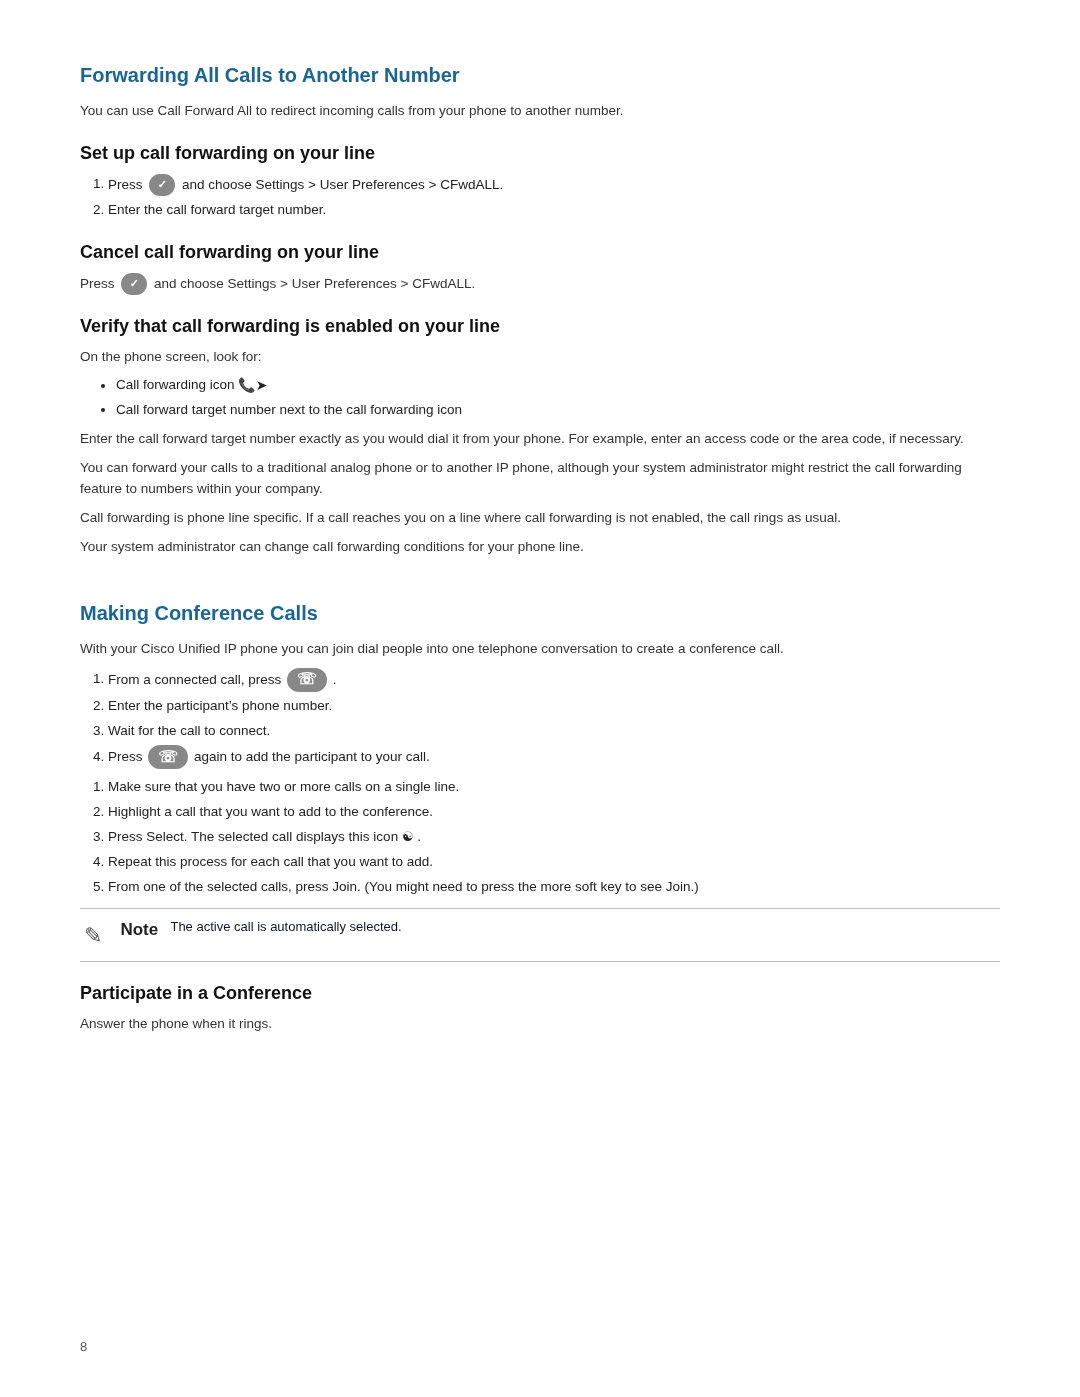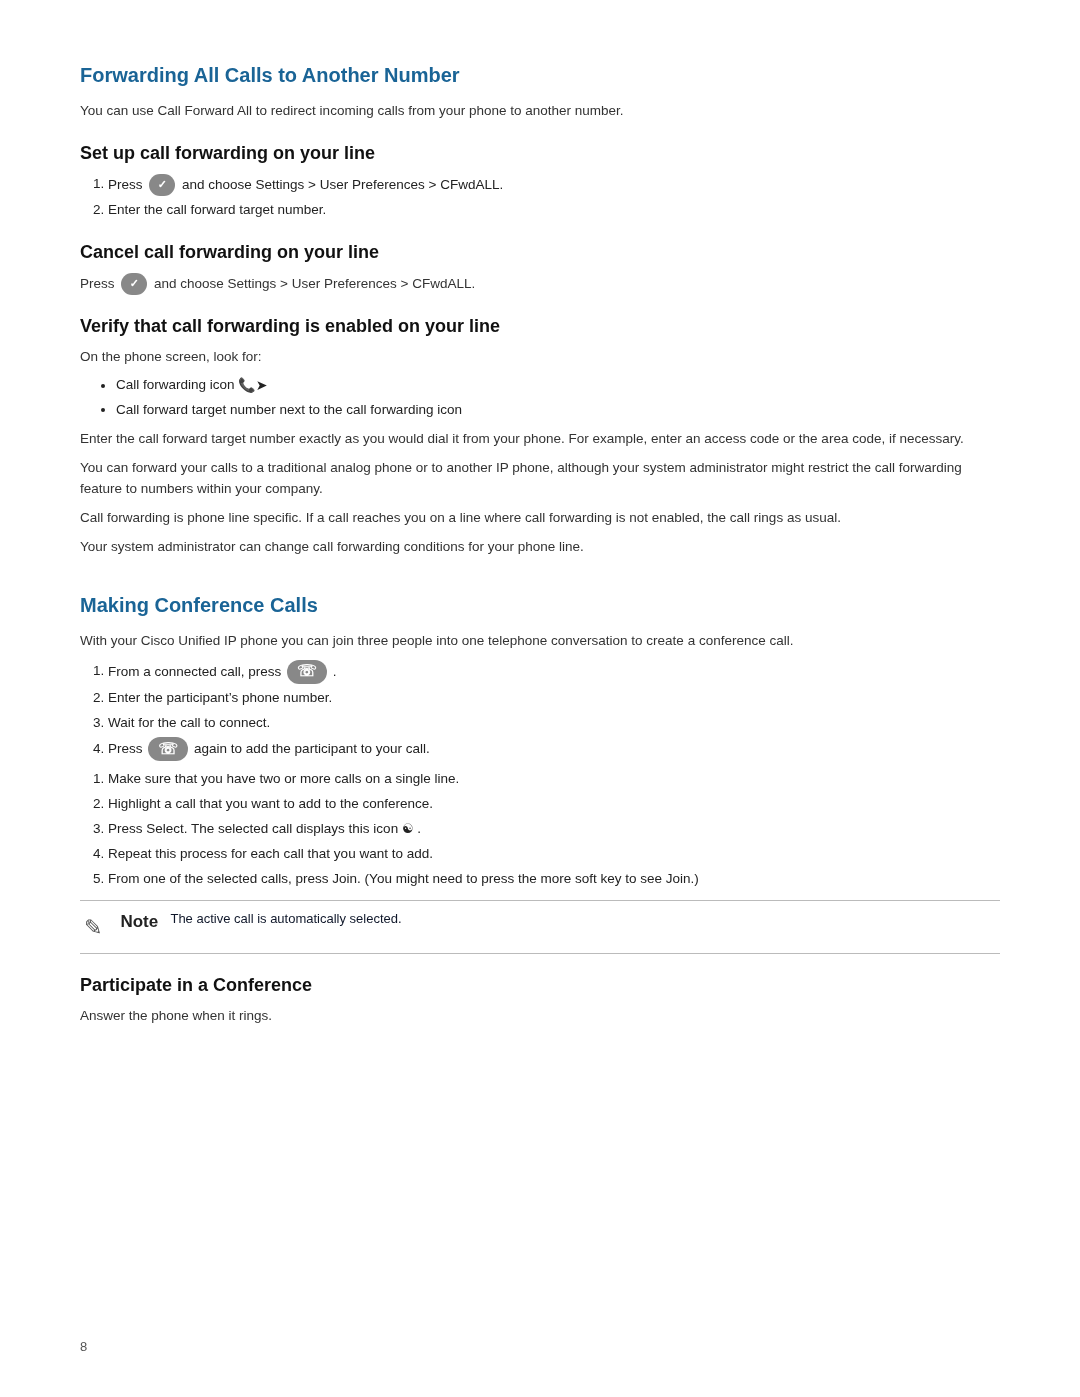--- a/index.html
+++ b/index.html
@@ -94,21 +94,21 @@
       color: #0f172a;
     }
     .page-number {
       position: absolute;
       bottom: 40px;
       left: 80px;
       font-size: 13px;
       color: #555;
     }
     .section-gap {
-      margin-top: 32px;
+      margin-top: 40px;
     }
     .small-icon-inline {
       font-size: 13px;
       vertical-align: middle;
     }
     .checkmark-btn {
       display: inline-flex;
       align-items: center;
       justify-content: center;
       background: #888;
@@ -157,21 +157,21 @@
   </li>
   <li>Call forward target number next to the call forwarding icon</li>
 </ul>
 <p>Enter the call forward target number exactly as you would dial it from your phone. For example, enter an access code or the area code, if necessary.</p>
 <p>You can forward your calls to a traditional analog phone or to another IP phone, although your system administrator might restrict the call forwarding feature to numbers within your company.</p>
 <p>Call forwarding is phone line specific. If a call reaches you on a line where call forwarding is not enabled, the call rings as usual.</p>
 <p>Your system administrator can change call forwarding conditions for your phone line.</p>
 
 <div class="section-gap">
   <h1 class="section-title">Making Conference Calls</h1>
-  <p>With your Cisco Unified IP phone you can join three people into one telephone conversation to create a conference call.</p>
+  <p>With your Cisco Unified IP phone you can join dial people into one telephone conversation to create a conference call.</p>
 
   <ol>
     <li>
       From a connected call, press
       <span class="button-conf">
         <span class="conf-icon">☏</span>
       </span>
       .
     </li>
     <li>Enter the participant’s phone number.</li>

